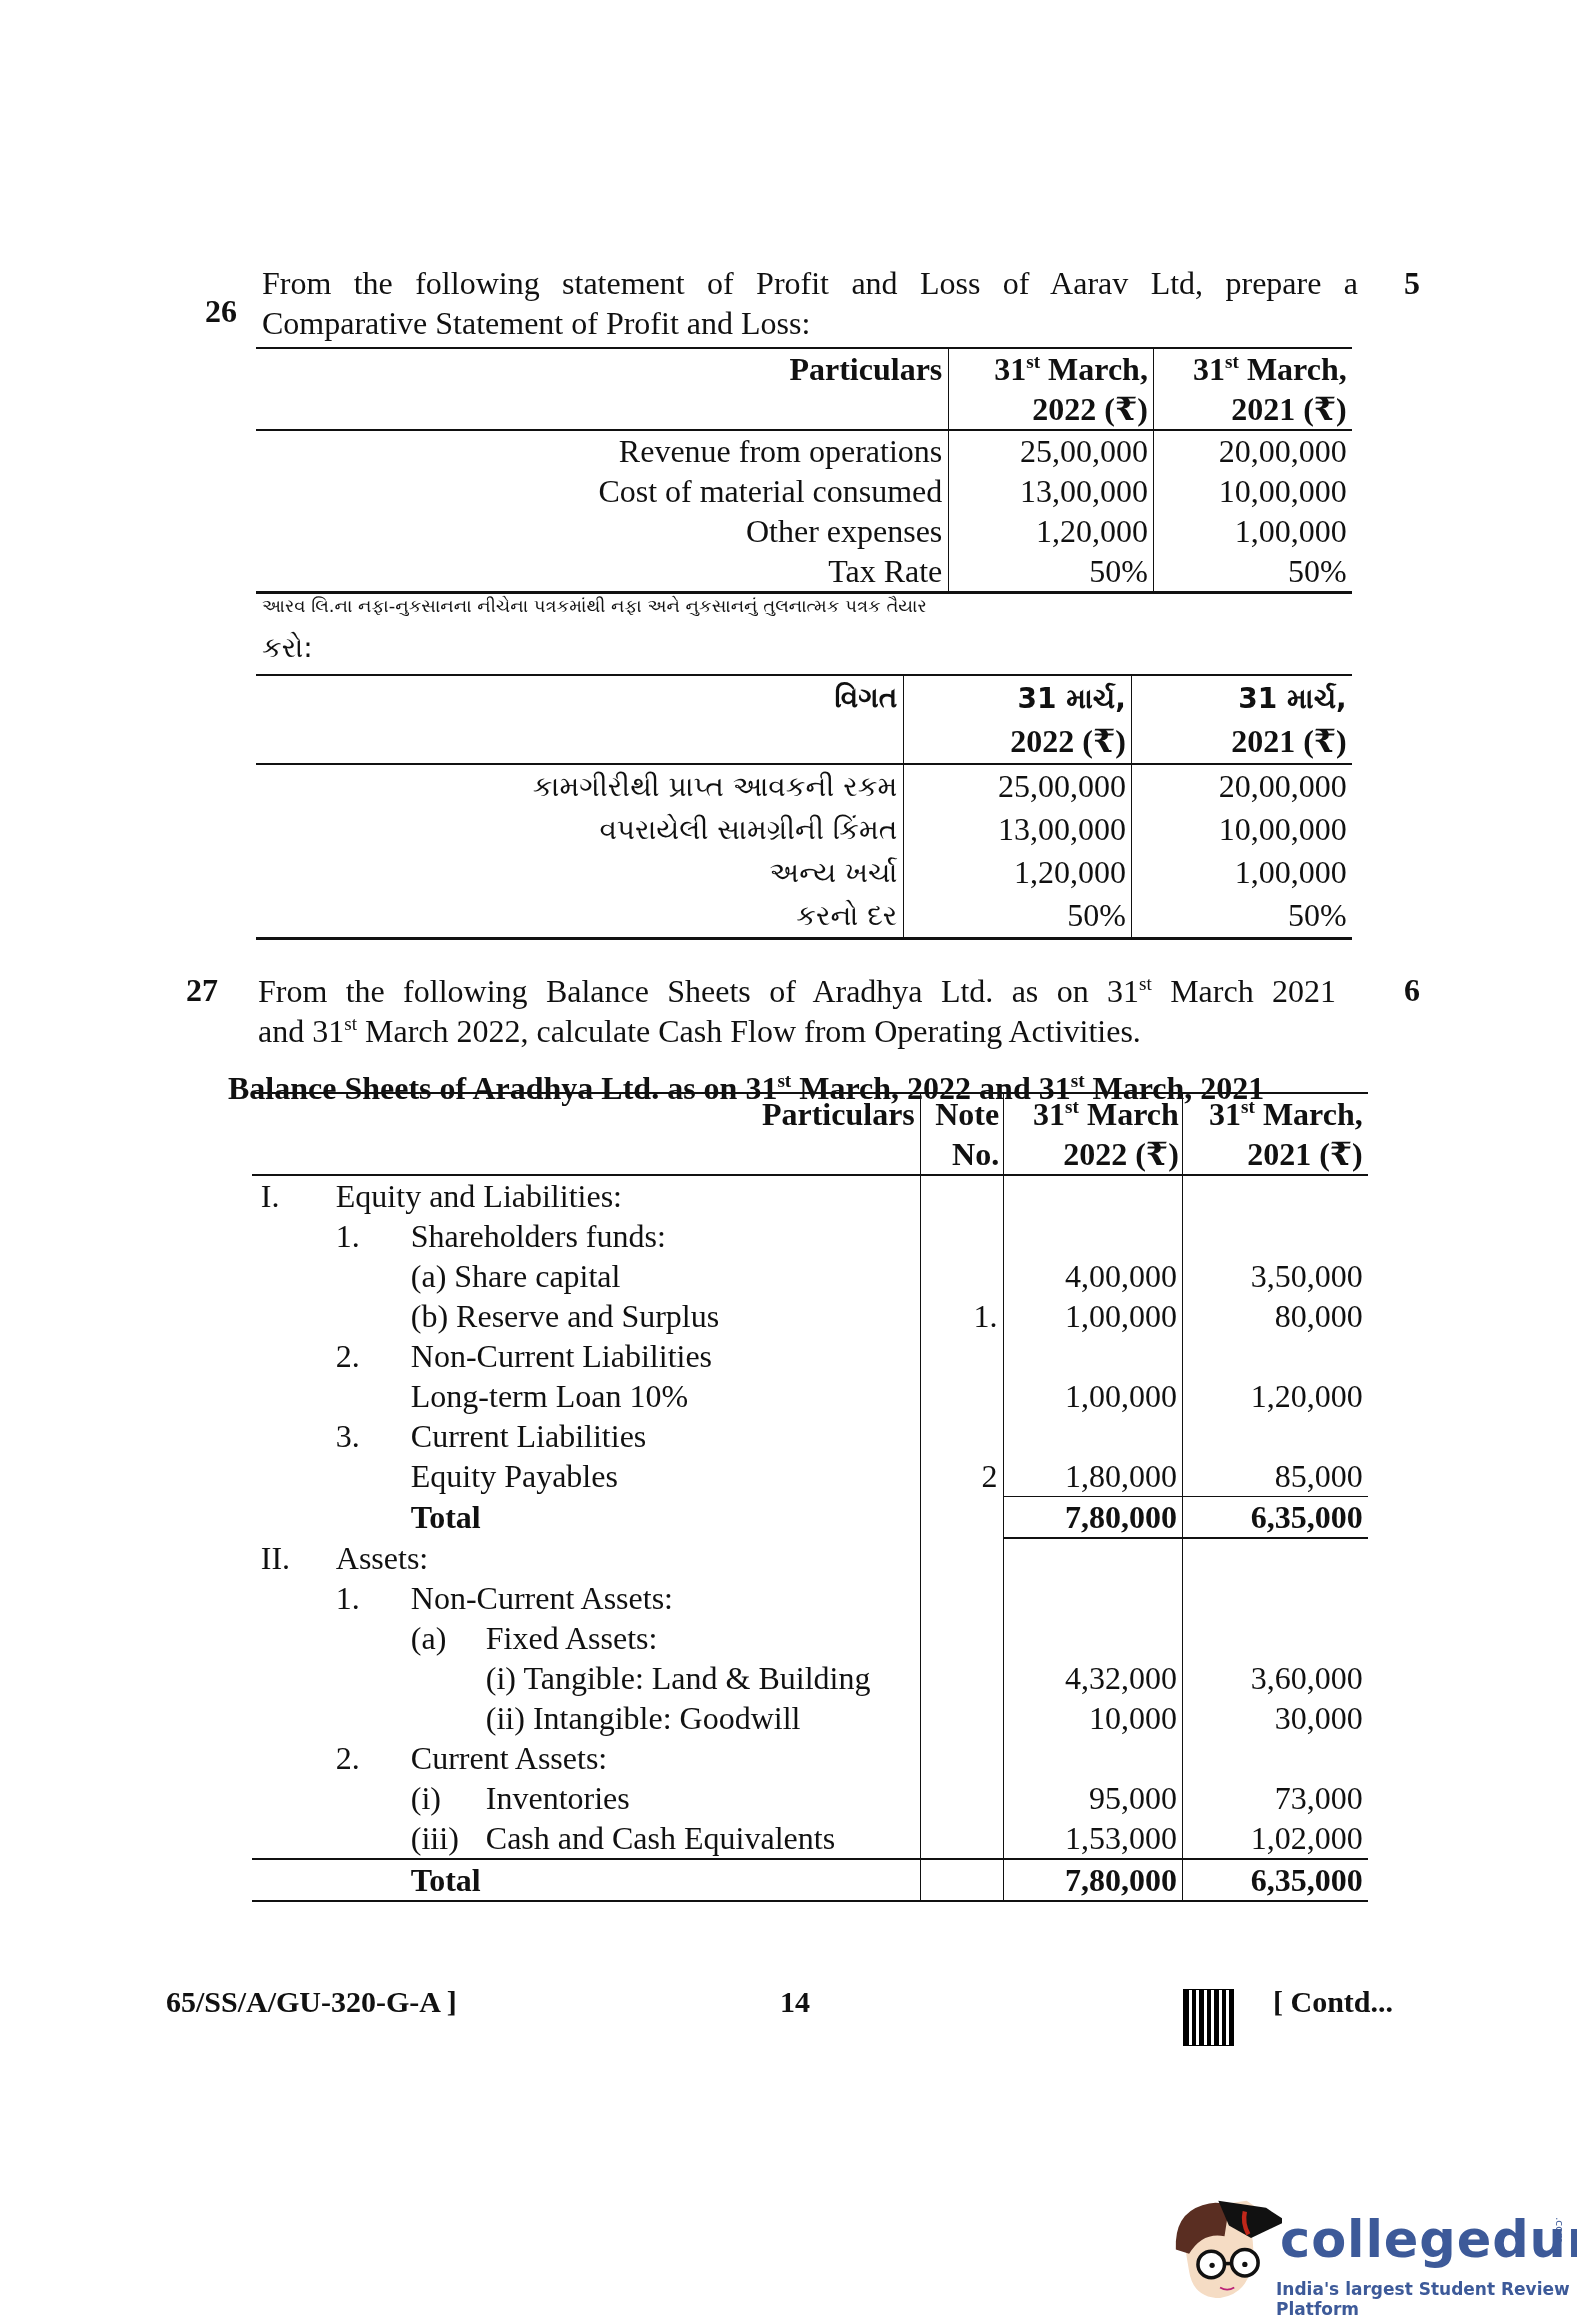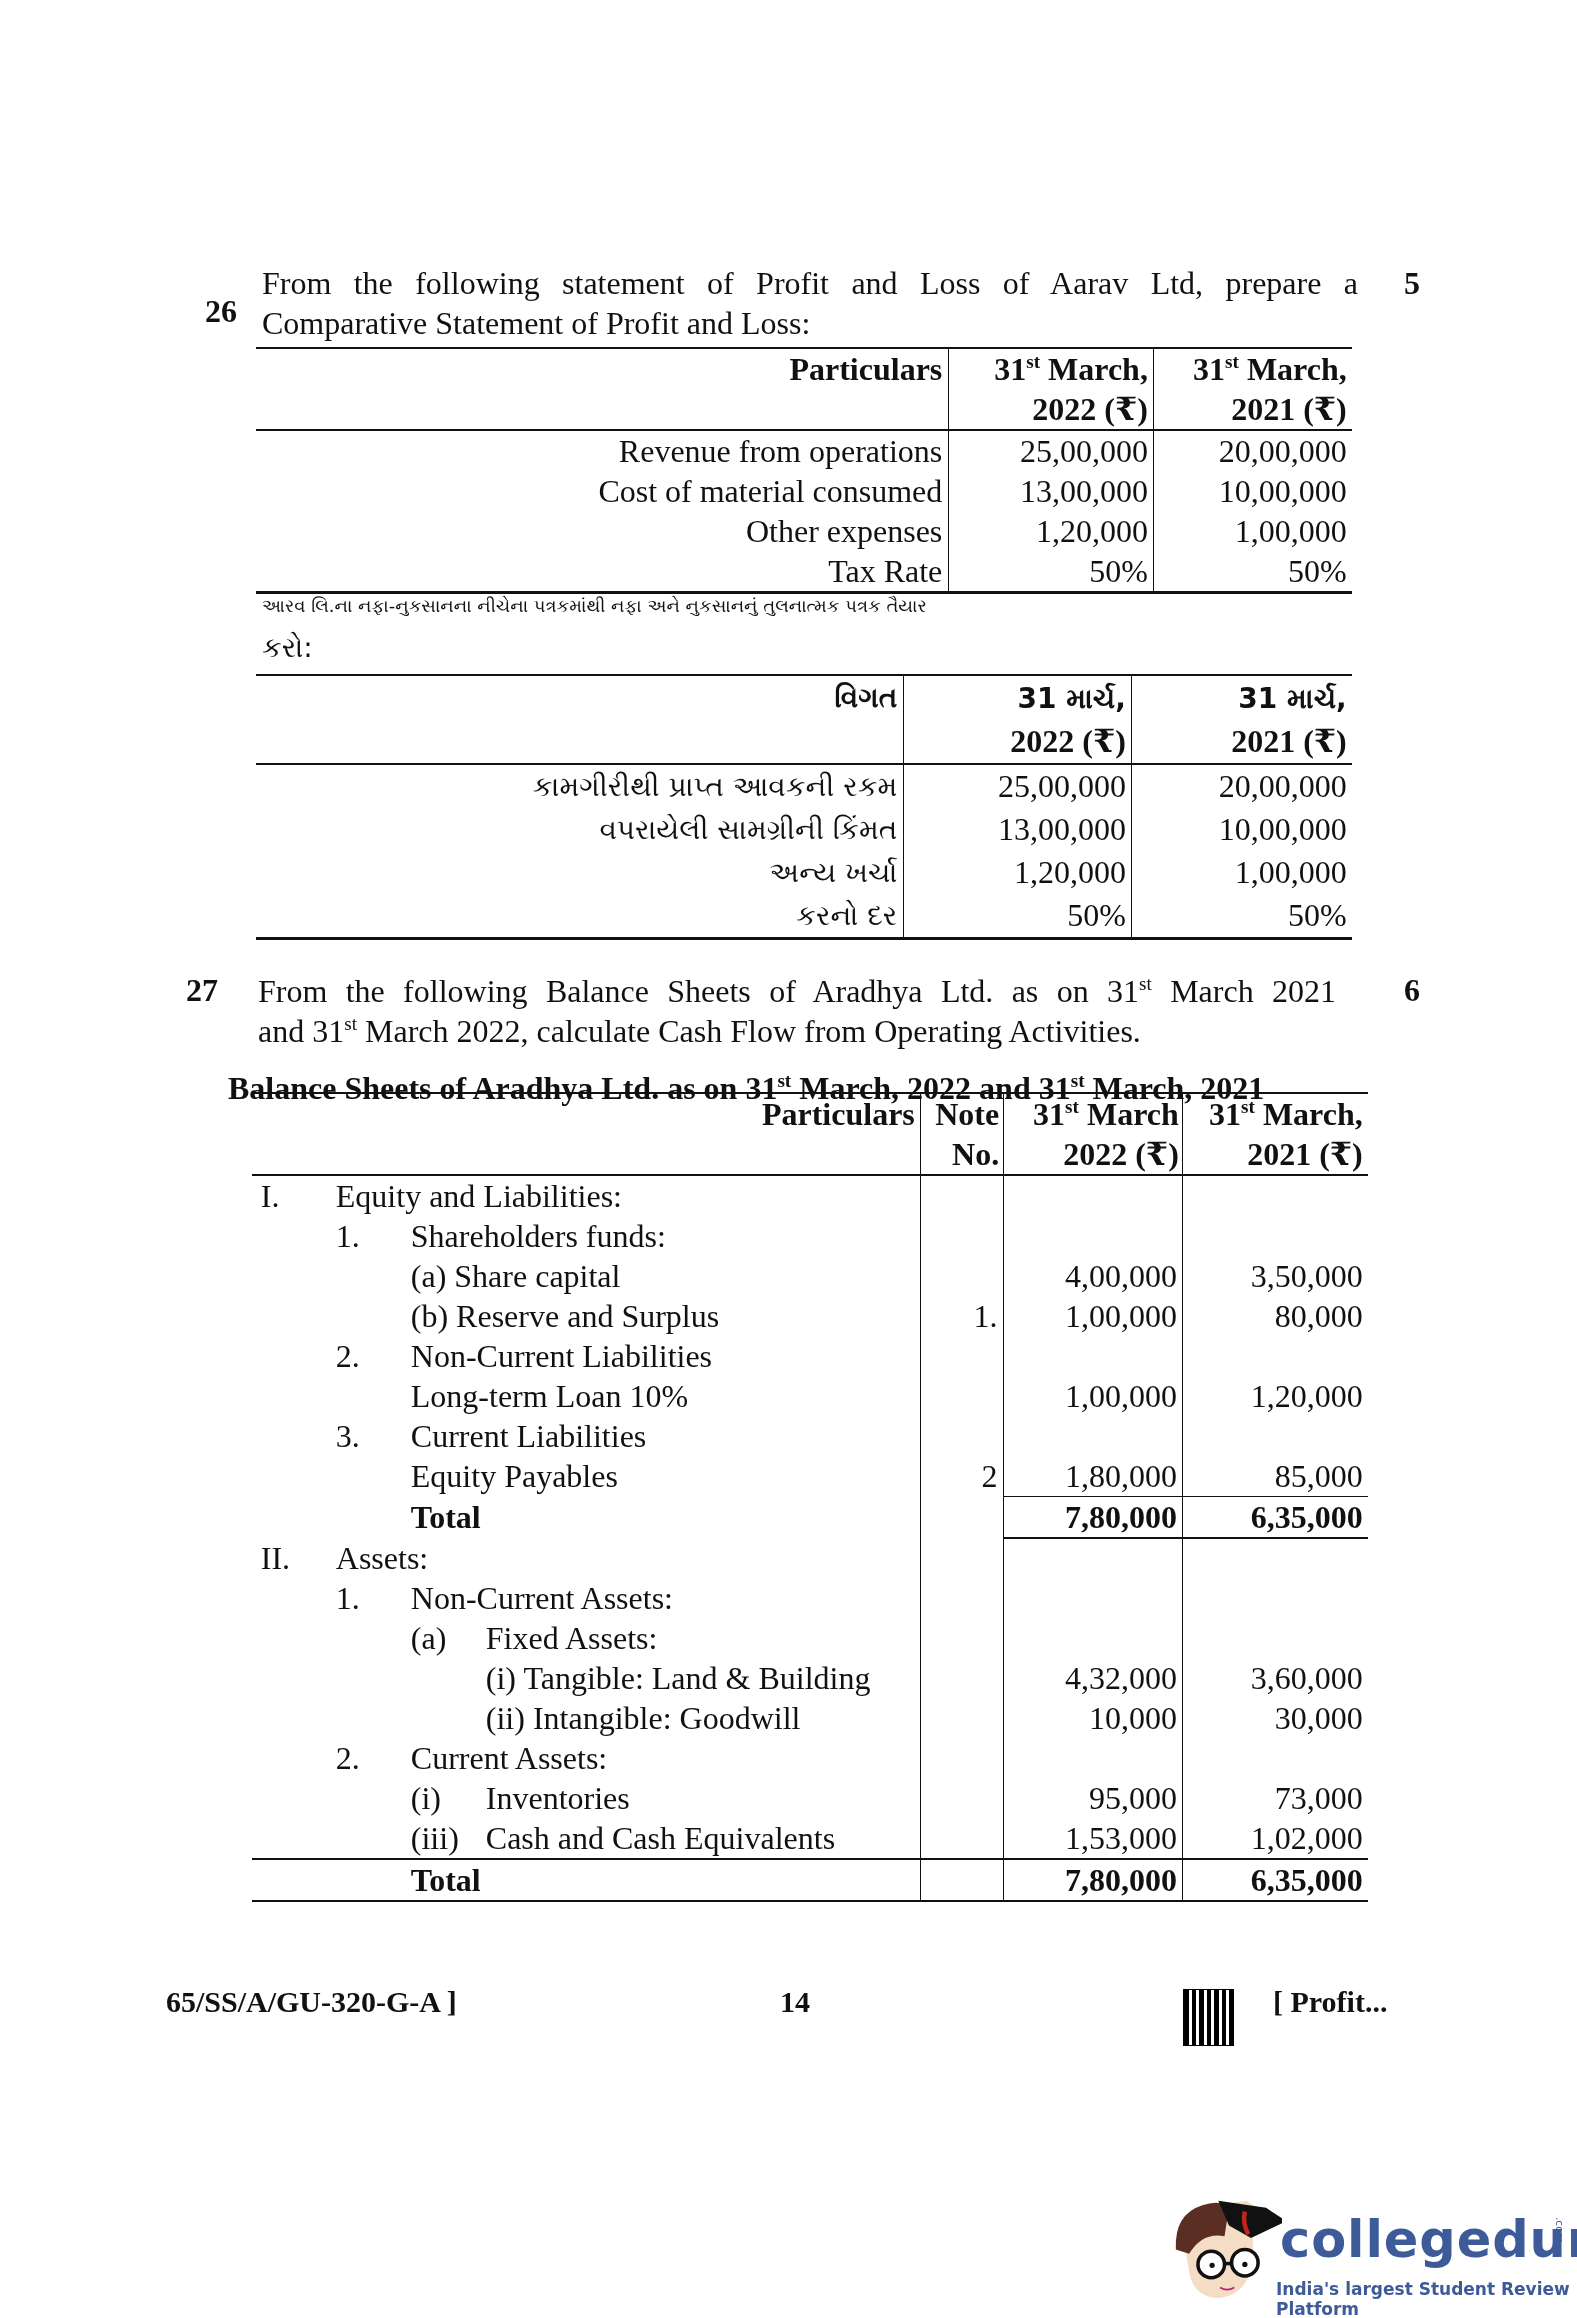--- a/index.html
+++ b/index.html
@@ -296,21 +296,21 @@
       <td class="c2"></td>
       <td class="c3 r b">7,80,000</td>
       <td class="c4 r b">6,35,000</td>
     </tr>
   </tbody>
 </table>
 
 <div class="abs foot" style="left:166px; top:1985px;">65/SS/A/GU-320-G-A ]</div>
 <div class="abs foot" style="left:780px; top:1985px;">14</div>
 <div class="abs qr" style="left:1183px; top:1989px;"></div>
-<div class="abs foot" style="left:1273px; top:1985px;">[ Profit...</div>
+<div class="abs foot" style="left:1273px; top:1985px;">[ Contd...</div>
 
 <div class="abs" style="left:1167px; top:2183px; width:115px; height:124px;">
   <svg width="115" height="124" viewBox="0 0 130 140">
     <path d="M20 70 Q15 40 40 30 L55 25 L90 20 L120 40 L95 55 Q100 75 95 95 Q90 125 60 130 Q30 130 25 100 Z" fill="#f5dcc4"></path>
     <path d="M10 75 Q8 35 40 25 Q60 18 70 28 L65 60 Q40 55 25 80 Z" fill="#5a2e22"></path>
     <path d="M58 20 L112 28 L135 43 L95 62 L70 48 Z" fill="#111"></path>
     <path d="M88 32 Q85 45 92 58" stroke="#c0271a" stroke-width="5" fill="none"></path>
     <circle cx="50" cy="92" r="15" fill="#fff" stroke="#111" stroke-width="4"></circle>
     <circle cx="88" cy="90" r="15" fill="#fff" stroke="#111" stroke-width="4"></circle>
     <line x1="65" y1="91" x2="73" y2="91" stroke="#111" stroke-width="4"></line>

